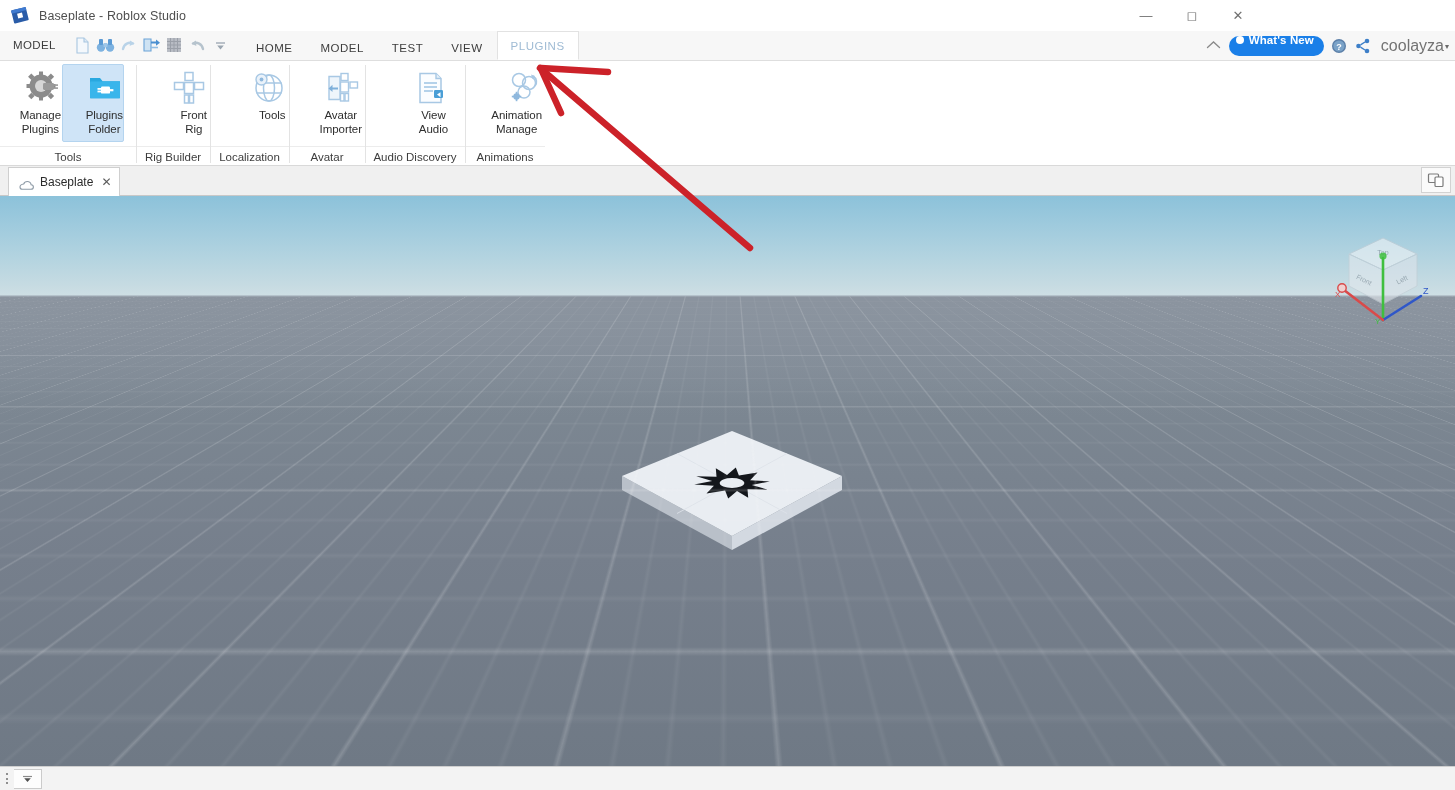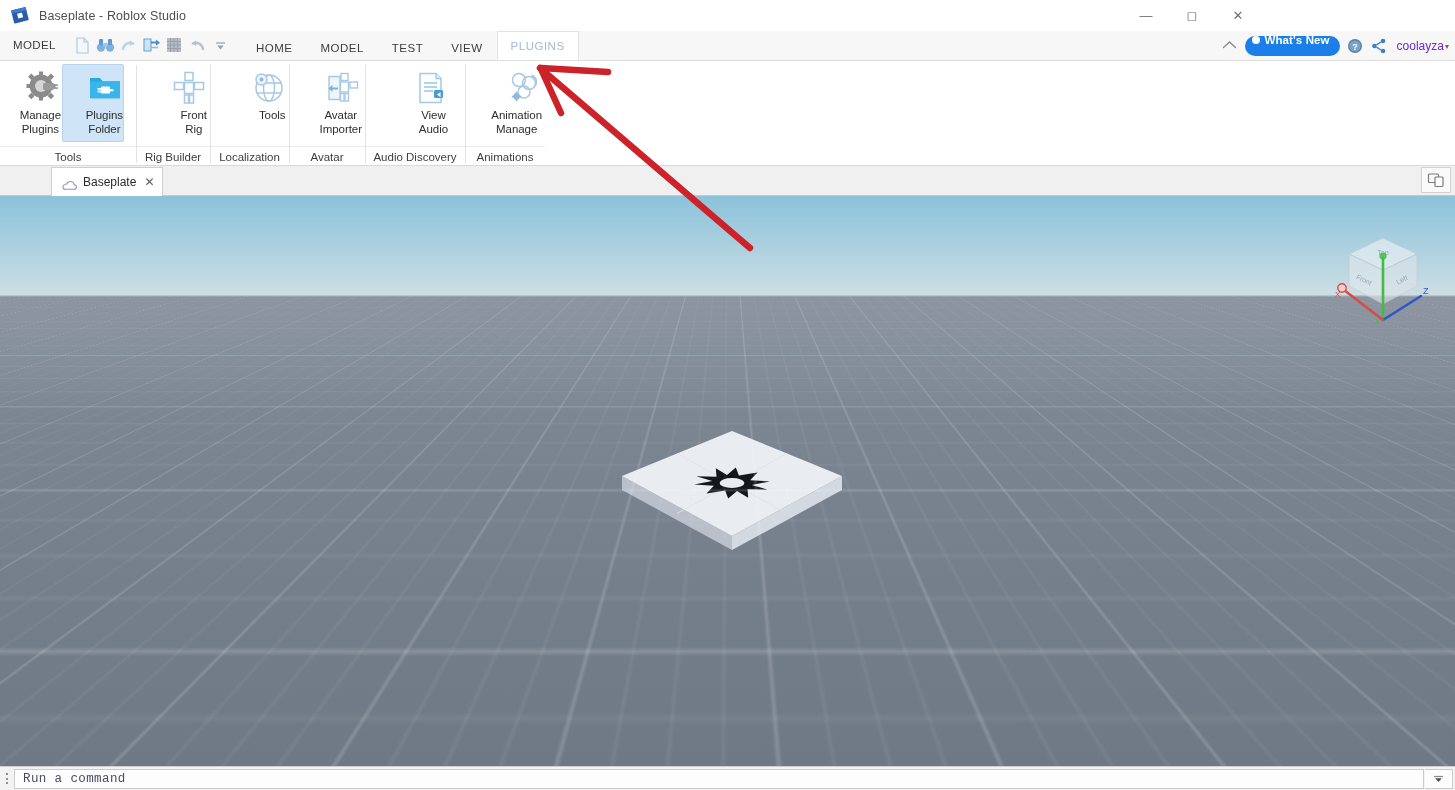--- a/index.html
+++ b/index.html
@@ -54,21 +54,21 @@
     display:flex; align-items:center; gap:7px;
   }
   .home-ico { width:17px; height:17px; display:flex; align-items:center; justify-content:center; }
   .whatsnew {
     height:20px; background:#1a7fe8; border-radius:10px; color:#fff;
     font-size:11.5px; font-weight:bold; display:flex; align-items:center;
     padding:0 10px 12px 7px; gap:5px; letter-spacing:.1px;
   }
   .wn-dot { width:8px; height:8px; border-radius:50%; background:#fff; flex:none; }
   .help-ico, .share-ico { width:17px; height:17px; display:flex; align-items:center; justify-content:center; }
-  .username { font-size:12px; color:#6d28d9; margin-left:2px; }
+  .username { font-size:16px; color:#737373; margin-left:2px; }
   .user-caret { font-size:8px; color:#6a6a6a; margin-left:1px; }
 
   
   .ribbon {
     position:absolute; left:0; top:61px; width:1455px; height:105px;
     background:#ffffff; border-bottom:1px solid #d9d9d9;
   }
   .rgroups { display:flex; height:105px; align-items:stretch; }
   .rgroup { display:flex; flex-direction:column; position:relative; }
   .rgroup + .rgroup::before {
@@ -89,21 +89,21 @@
   .rbtn .ico { width:36px; height:36px; position:relative; margin-bottom:3px; }
   .rbtn .lbl {
     font-size:11.5px; color:#2e2e2e; text-align:center; line-height:13.5px;
     letter-spacing:-.05px;
   }
 
   
   .docbar {
     position:absolute; left:0; top:166px; width:1455px; height:30px;
     background:#f0f0f0; border-bottom:1px solid #c8c8c8;
-    display:flex; align-items:center;padding-left:43px;
+    display:flex; align-items:center;
   }
   .doctab {
     height:29px; background:#fff; border:1px solid #cfcfcf; border-bottom:none;
     display:flex; align-items:center; padding:0 8px 0 10px; gap:6px;
     margin-left:8px; position:relative; top:1px;
   }
   .doctab .cloud { width:15px; height:11px; position:relative; }
   .doctab .dt-label { font-size:12px; color:#2b2b2b; }
   .doctab .dt-close { font-size:12px; color:#5a5a5a; margin-left:2px; line-height:1; }
   .devbtn {
@@ -543,23 +543,20 @@
       <path d="M541 69 L561 113"></path>
     </g>
   </svg>
 
   <div class="cmdbar">
     <div class="grip">
         <i></i>
         <i></i>
         <i></i>
       </div>
-    <div class="cmdinput">
-      <span placeholder="Run a command">Run a command</span>
-    </div>
     <div class="cmdcaret">
       <svg width="11" height="9" viewBox="0 0 11 9">
         <path d="M1 2.5h9" stroke="#8a8a8a" stroke-width="1.2"></path>
         <path d="M2.2 4.2h6.6L5.5 8z" fill="#4f4f4f"></path>
       </svg>
     </div>
   </div>
 
 </div>
 

